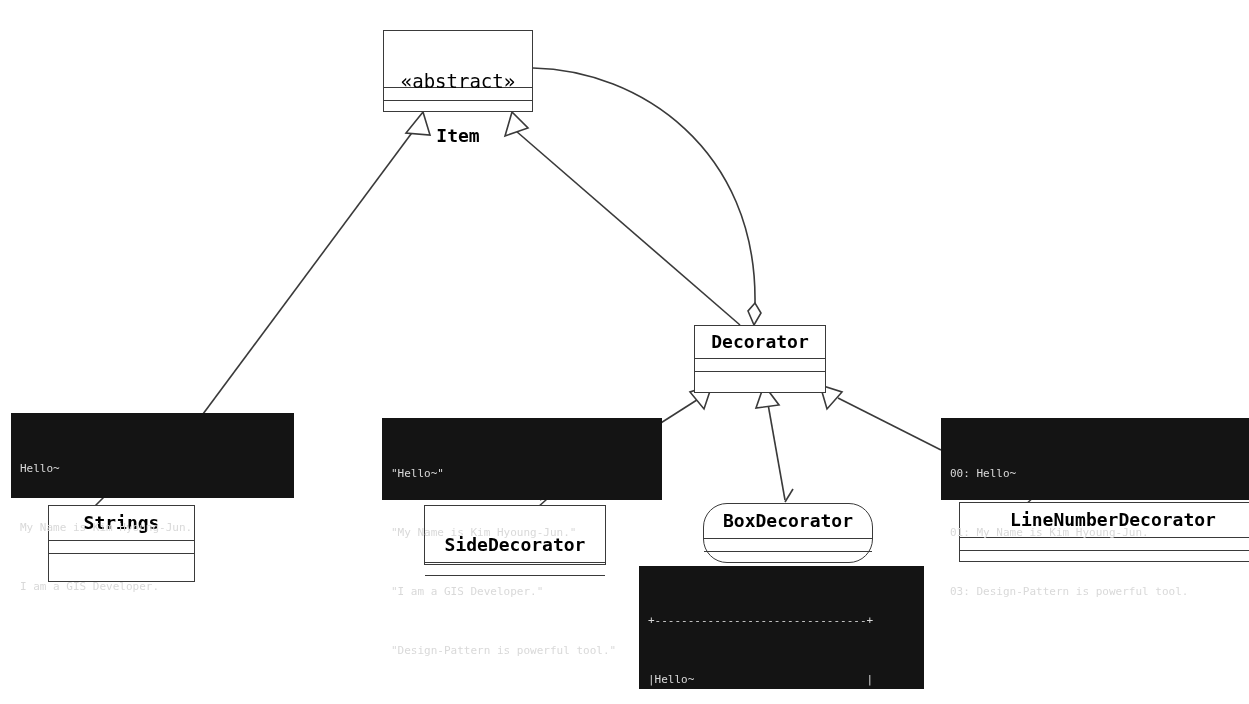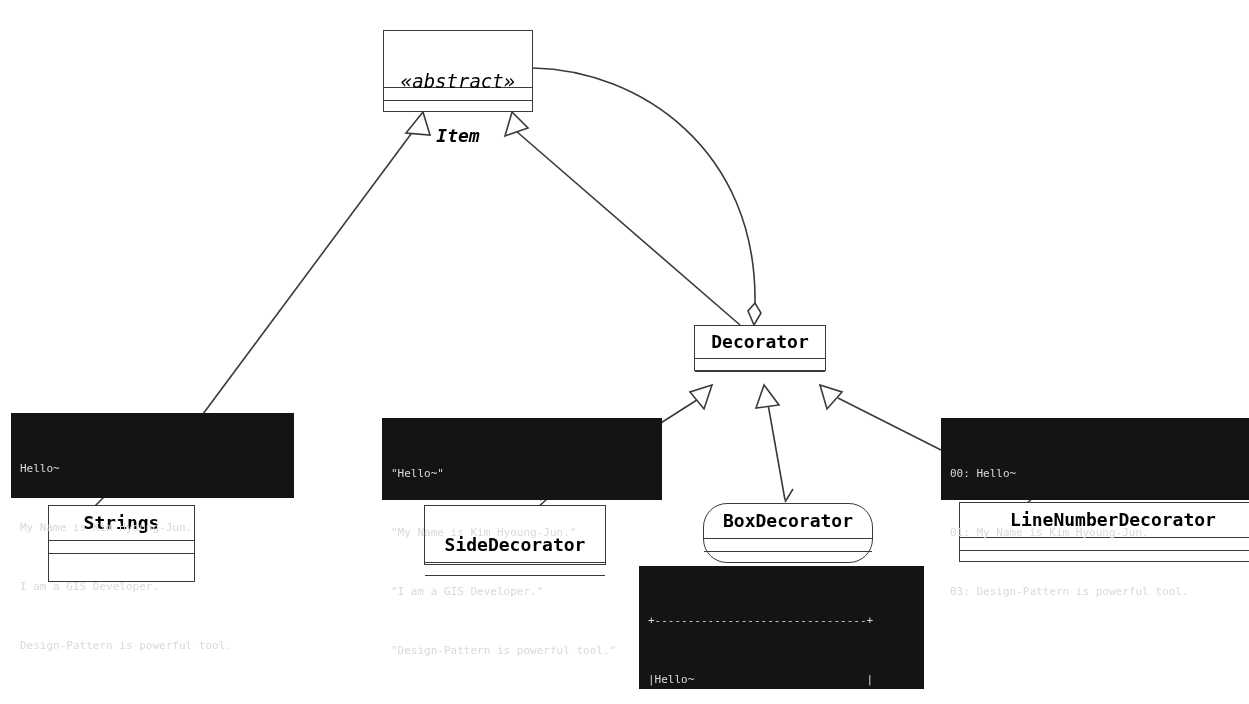--- a/index.html
+++ b/index.html
@@ -106,29 +106,29 @@
     <line x1="941" y1="450" x2="838" y2="398"></line>
     <polygon class="hollow" points="820,385 827,409 842,392"></polygon>
 
     <line x1="92" y1="509" x2="106" y2="495"></line>
     <line x1="538" y1="507" x2="555" y2="492"></line>
     <line x1="785" y1="502" x2="793" y2="489"></line>
     <line x1="1022" y1="508" x2="1037" y2="494"></line>
   </svg>
 
   <div class="uml-class" style="left:383px; top:30px; width:150px; height:82px;">
-    <div class="uml-name" style="height:56px; padding-top:5px;font-style:italic;">
+    <div class="uml-name" style="height:56px; padding-top:5px;">
       <span class="uml-stereo">«abstract»</span>
       <span class="uml-title">Item</span>
     </div>
     <div class="uml-compartment"></div>
     <div class="uml-compartment"></div>
   </div>
 
-  <div class="uml-class" style="left:694px; top:325px; width:132px; height:46px;">
+  <div class="uml-class" style="left:694px; top:325px; width:132px; height:68px;">
     <div class="uml-name uml-title" style="height:32px; line-height:32px;">Decorator</div>
     <div class="uml-compartment"></div>
     <div class="uml-compartment"></div>
   </div>
 
   <div class="uml-class" style="left:48px; top:505px; width:147px; height:77px;">
     <div class="uml-name uml-title" style="height:34px; line-height:34px;">Strings</div>
     <div class="uml-compartment"></div>
     <div class="uml-compartment"></div>
   </div>
@@ -148,21 +148,20 @@
   <div class="uml-class" style="left:959px; top:502px; width:308px; height:60px;">
     <div class="uml-name uml-title" style="height:34px; line-height:34px;">LineNumberDecorator</div>
     <div class="uml-compartment"></div>
     <div class="uml-compartment"></div>
   </div>
 
   <div class="term-note" style="left:11px; top:413px; width:283px; height:85px;">
     <span class="term-line">Hello~</span>
     <span class="term-line"><span>My Name is Kim Hyoung-Jun.</span></span>
     <span class="term-line">I am a GIS Developer.</span>
-    <span class="term-line">Design-Pattern is powerful tool.</span>
   </div>
 
   <div class="term-note" style="left:382px; top:418px; width:280px; height:82px;">
     <span class="term-line">"Hello~"</span>
     <span class="term-line">"My Name is Kim Hyoung-Jun."</span>
     <span class="term-line">"I am a GIS Developer."</span>
     <span class="term-line">"Design-Pattern is powerful tool."</span>
   </div>
 
   <div class="term-note" style="left:941px; top:418px; width:349px; height:82px;">

